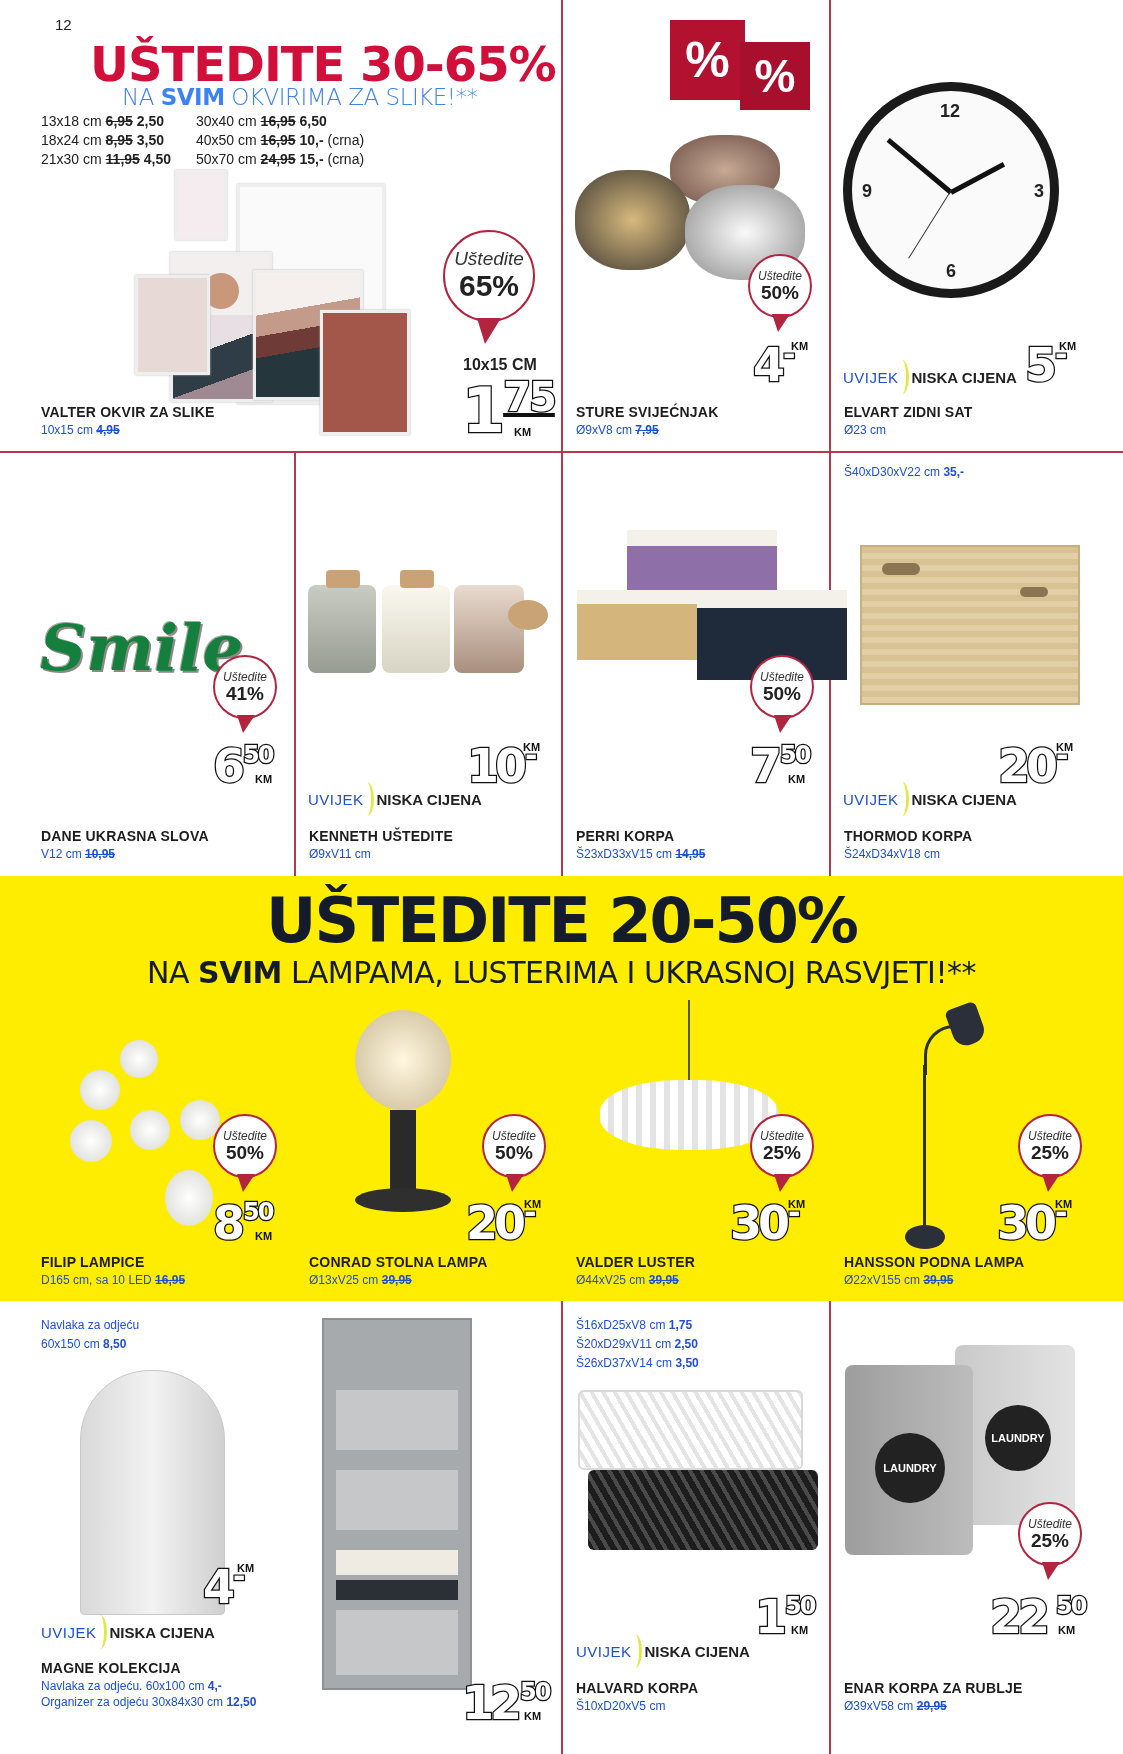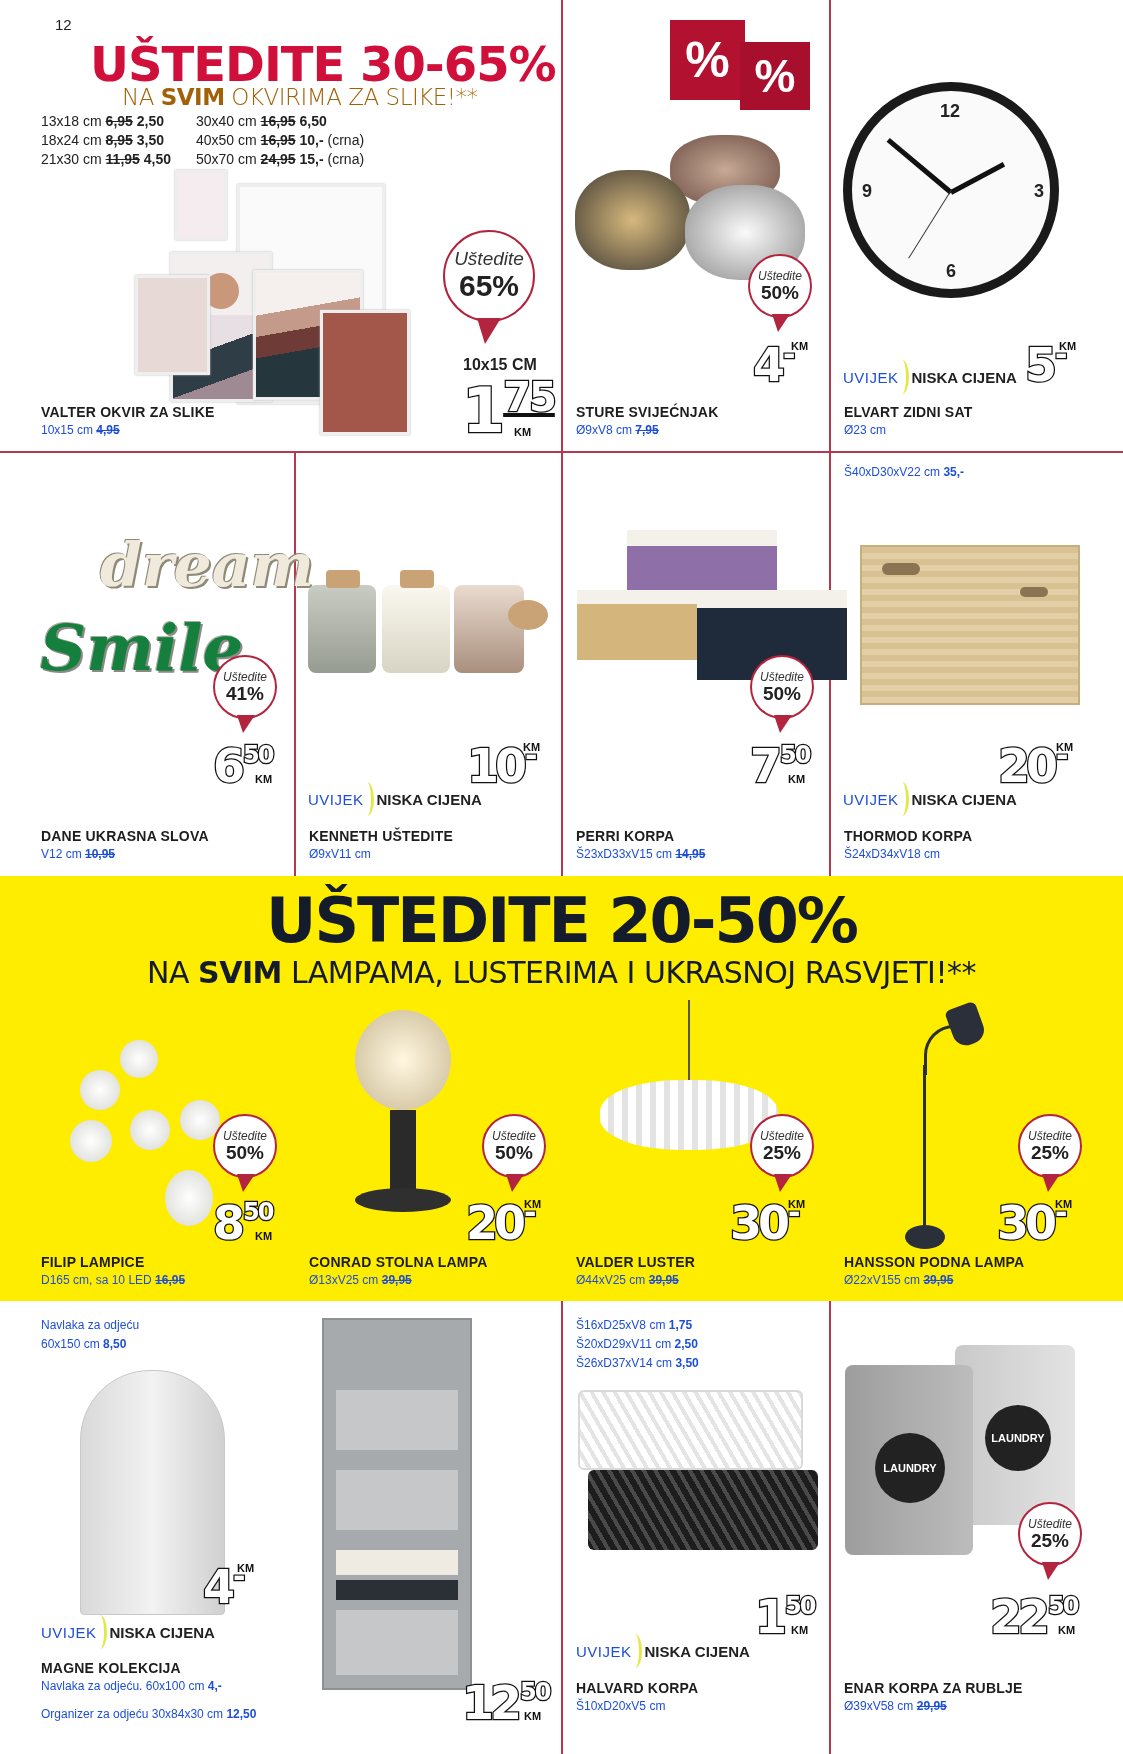--- a/index.html
+++ b/index.html
@@ -2,21 +2,21 @@
 <html><head>
 <meta charset="utf-8">
 <style>
   * { box-sizing: border-box; margin: 0; padding: 0; }
   body { width: 1123px; height: 1754px; background: #ffffff; font-family: "Liberation Sans", "DejaVu Sans", sans-serif; color: #222; position: relative; overflow: hidden; }
   .abs { position: absolute; }
   .divider-v { position: absolute; width: 2px; background: #b5384e; }
   .divider-h { position: absolute; height: 2px; background: #b5384e; }
   .page-num { left: 55px; top: 16px; font-size: 15px; color: #222; }
   .headline-red { left: 90px; top: 36px; font-size: 48px; font-weight: 900; color: #d0103a; letter-spacing: -1px; font-family: "DejaVu Sans", sans-serif; }
-  .sub-red { left: 122px; top: 84px; font-size: 23px; color: #a16207; font-family: "DejaVu Sans", sans-serif; font-weight: 300; letter-spacing: -0.5px;}
+  .sub-red { left: 122px; top: 84px; font-size: 23px; color: #3b82f6; font-family: "DejaVu Sans", sans-serif; font-weight: 300; letter-spacing: -0.5px;}
   .sub-red b { font-weight: 900; }
   .price-table { left: 41px; top: 112px; font-size: 14px; line-height: 19px; color: #222; display: grid; grid-template-columns: 155px 200px; column-gap: 0; }
   .price-table s { font-weight: bold; }
   .price-table b { font-weight: bold; }
   .name { font-size: 14px; font-weight: bold; color: #1d1d1d; letter-spacing: 0.2px; }
   .desc { font-size: 12px; color: #1d4ed8; margin-top: 3px; }
   .desc s { font-weight: bold; }
   .desc b { font-weight: bold; }
   .product-text { position: absolute; }
   .price { position: absolute; display: flex; align-items: flex-start; font-weight: 900; font-family: "DejaVu Sans", sans-serif; color: #fff; -webkit-text-stroke: 2.5px #111; paint-order: stroke fill; }
@@ -142,21 +142,20 @@
     <span class="km" style="left:34px;top:-2px;">KM</span>
   </div>
   <div class="product-text" style="left:844px;top:404px;">
     <div class="name">ELVART ZIDNI SAT</div>
     <div class="desc">Ø23 cm</div>
   </div>
 </section>
 
 <section>
   <div class="img" style="left:40px;top:460px;width:240px;height:250px;font-family:'DejaVu Serif',serif;font-style:italic;font-weight:bold;">
-    <div style="position:absolute;left:60px;top:70px;font-size:60px;color:#efeadb;text-shadow:2px 2px 0 #8f8a78,-1px -1px 0 #8f8a78;">dream</div>
     <div style="position:absolute;left:0;top:150px;font-size:64px;color:#15803d;text-shadow:2px 2px 0 #8a8a85,-1px -1px 0 #a8a8a2;">Smile</div>
   </div>
   <div class="badge" style="left:213px;top:655px;">
     <span class="bl">Uštedite</span>
       <span class="bv">41%</span>
   </div>
   <div class="price" style="left:213px;top:743px;">
     <span class="main">6</span>
       <span class="cents">50</span>
     <span class="km" style="left:42px;top:30px;">KM</span>
@@ -345,21 +344,21 @@
     <span class="km" style="left:34px;top:-2px;">KM</span>
   </div>
   <div class="unc" style="left:41px;top:1615px;">
     <span class="u1">UVIJEK</span>
       <span class="arc"></span>
       <span class="u2">NISKA CIJENA</span>
   </div>
   <div class="product-text" style="left:41px;top:1660px;">
     <div class="name">MAGNE KOLEKCIJA</div>
     <div class="desc"><span>Navlaka za odjeću. 60x100 cm </span><b>4,-</b></div>
-    <div class="desc" style="margin-top:14px;"><span>Organizer za odjeću 30x84x30 cm </span><b>12,50</b></div>
+    <div class="desc" style="margin-top:2px;"><span>Organizer za odjeću 30x84x30 cm </span><b>12,50</b></div>
   </div>
   <div class="price" style="left:462px;top:1680px;">
     <span class="main">12</span>
       <span class="cents">50</span>
     <span class="km" style="left:62px;top:30px;">KM</span>
   </div>
 </section>
 
 <section>
   <div class="abs desc" style="left:576px;top:1313px;line-height:19px;">
@@ -391,21 +390,21 @@
   <div class="img" style="left:845px;top:1335px;width:240px;height:225px;">
     <div style="position:absolute;left:110px;top:10px;width:120px;height:180px;background:linear-gradient(90deg,#c9c9c9,#e3e3e3);border-radius:8px;"></div>
     <div style="position:absolute;left:140px;top:70px;width:66px;height:66px;border-radius:50%;background:#222;color:#fff;font-size:11px;font-weight:bold;text-align:center;line-height:66px;">LAUNDRY</div>
     <div style="position:absolute;left:0;top:30px;width:128px;height:190px;background:linear-gradient(90deg,#9d9d9d,#bcbcbc);border-radius:8px;"></div>
     <div style="position:absolute;left:30px;top:98px;width:70px;height:70px;border-radius:50%;background:#222;color:#fff;font-size:11px;font-weight:bold;text-align:center;line-height:70px;">LAUNDRY</div>
   </div>
   <div class="badge" style="left:1018px;top:1502px;">
     <span class="bl">Uštedite</span>
       <span class="bv">25%</span>
   </div>
-  <div class="price" style="left:990px;top:1594px;">
+  <div class="price" style="left:990px;top:1594px;gap:8px;">
     <span class="main">22</span>
       <span class="cents">50</span>
     <span class="km" style="left:68px;top:30px;">KM</span>
   </div>
   <div class="product-text" style="left:844px;top:1680px;">
     <div class="name">ENAR KORPA ZA RUBLJE</div>
     <div class="desc"><span>Ø39xV58 cm </span><s>29,95</s></div>
   </div>
 </section>
 

